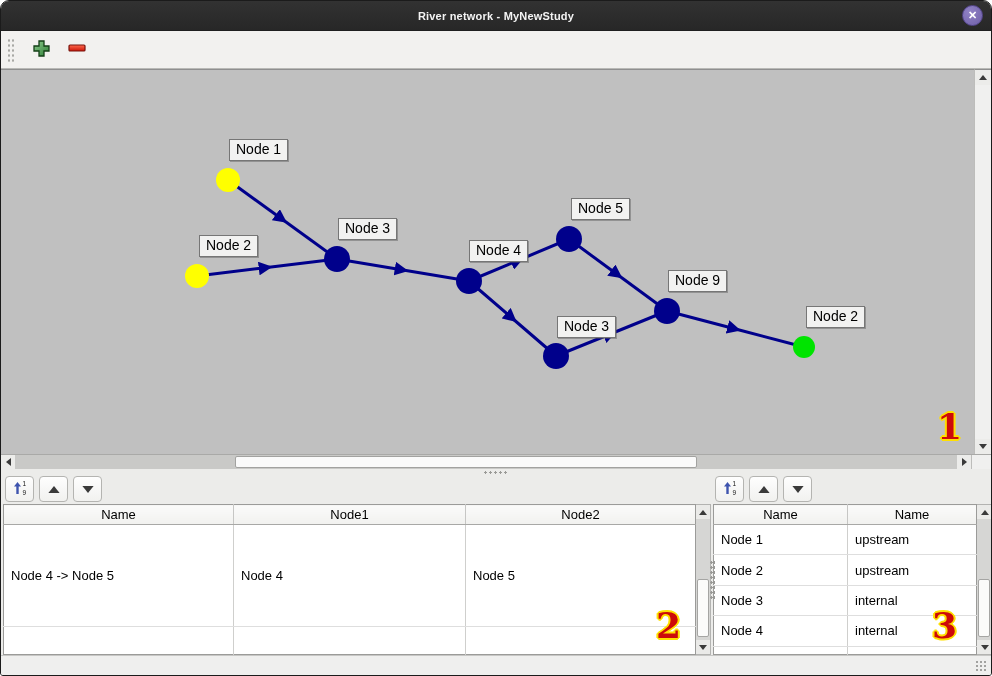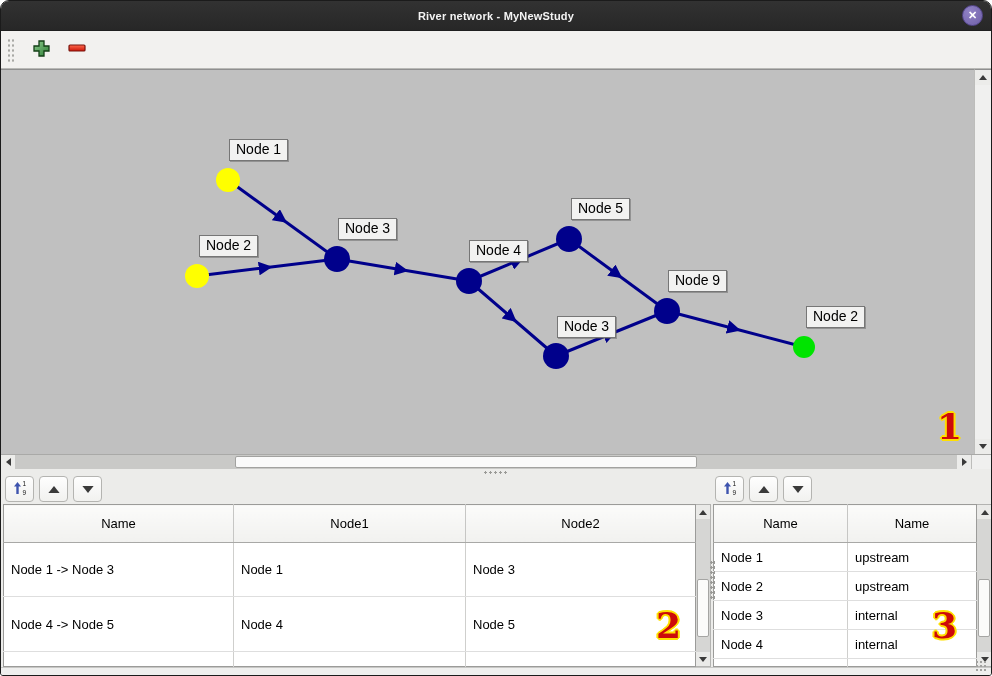--- a/index.html
+++ b/index.html
@@ -68,21 +68,21 @@
   .panel.right { width:282px; }
   .btnrow { height:29px; display:flex; align-items:flex-start; gap:5px; padding:1px 0 0 4px; }
   .sq-btn {
     width:29px; height:26px; border:1px solid #b4b4b1; border-radius:4px;
     background:linear-gradient(#fefefe,#f1f1ef); display:flex; align-items:center; justify-content:center;
   }
   .sq-btn .tri-up, .sq-btn .tri-down { transform:scale(1.4); }
   .tablewrap { flex:1; display:flex; padding-left:2px; overflow:hidden; }
   table { border-collapse:collapse; table-layout:fixed; background:#fff; border:1px solid #9b9b99; font-size:13px; color:#000; }
   th {
-    height:38px; font-weight:normal; text-align:center; background:linear-gradient(#fbfbfa,#f1f1ef);
+    height:20px; font-weight:normal; text-align:center; background:linear-gradient(#fbfbfa,#f1f1ef);
     border-bottom:1px solid #a8a8a6; border-right:1px solid #c6c6c4; overflow:hidden;
   }
   th:last-child { border-right:none; }
   td { height:29px; border-bottom:1px solid #dedede; border-right:1px solid #cfcfcd; padding:0 0 0 7px; overflow:hidden; white-space:nowrap; }
   td:last-child { border-right:none; }
   tr.partial td { height:8px; border-bottom:none; }
   #t-branches { width:692px; }
   #t-branches th:nth-child(1), #t-branches td:nth-child(1) { width:230px; }
   #t-branches th:nth-child(2), #t-branches td:nth-child(2) { width:232px; }
   #t-branches th:nth-child(3), #t-branches td:nth-child(3) { width:230px; }
@@ -241,25 +241,20 @@
         <table id="t-branches">
             <thead>
               <tr>
                 <th>Name</th>
                 <th>Node1</th>
                 <th>Node2</th>
               </tr>
             </thead>
             <tbody>
               <tr>
-                <td>Node 1 -&gt; Node 3</td>
-                <td>Node 1</td>
-                <td>Node 3</td>
-              </tr>
-              <tr>
                 <td>Node 4 -&gt; Node 5</td>
                 <td>Node 4</td>
                 <td>Node 5</td>
               </tr>
               <tr class="partial">
                 <td></td>
                 <td></td>
                 <td></td>
               </tr>
             </tbody>

